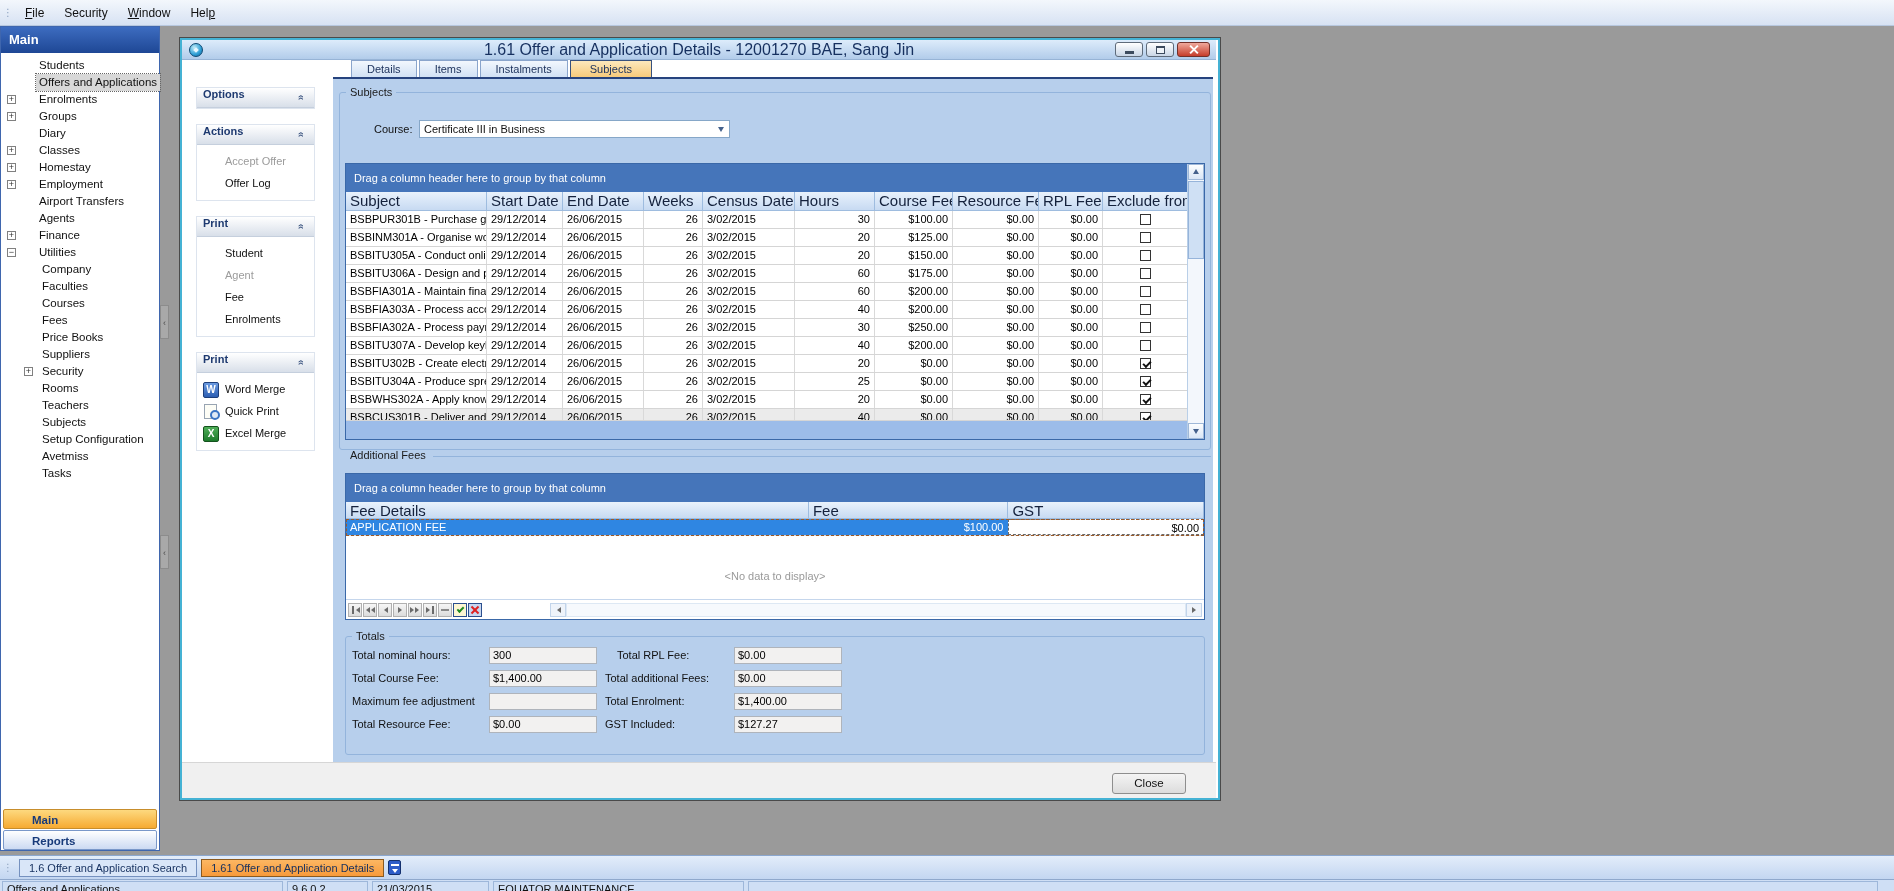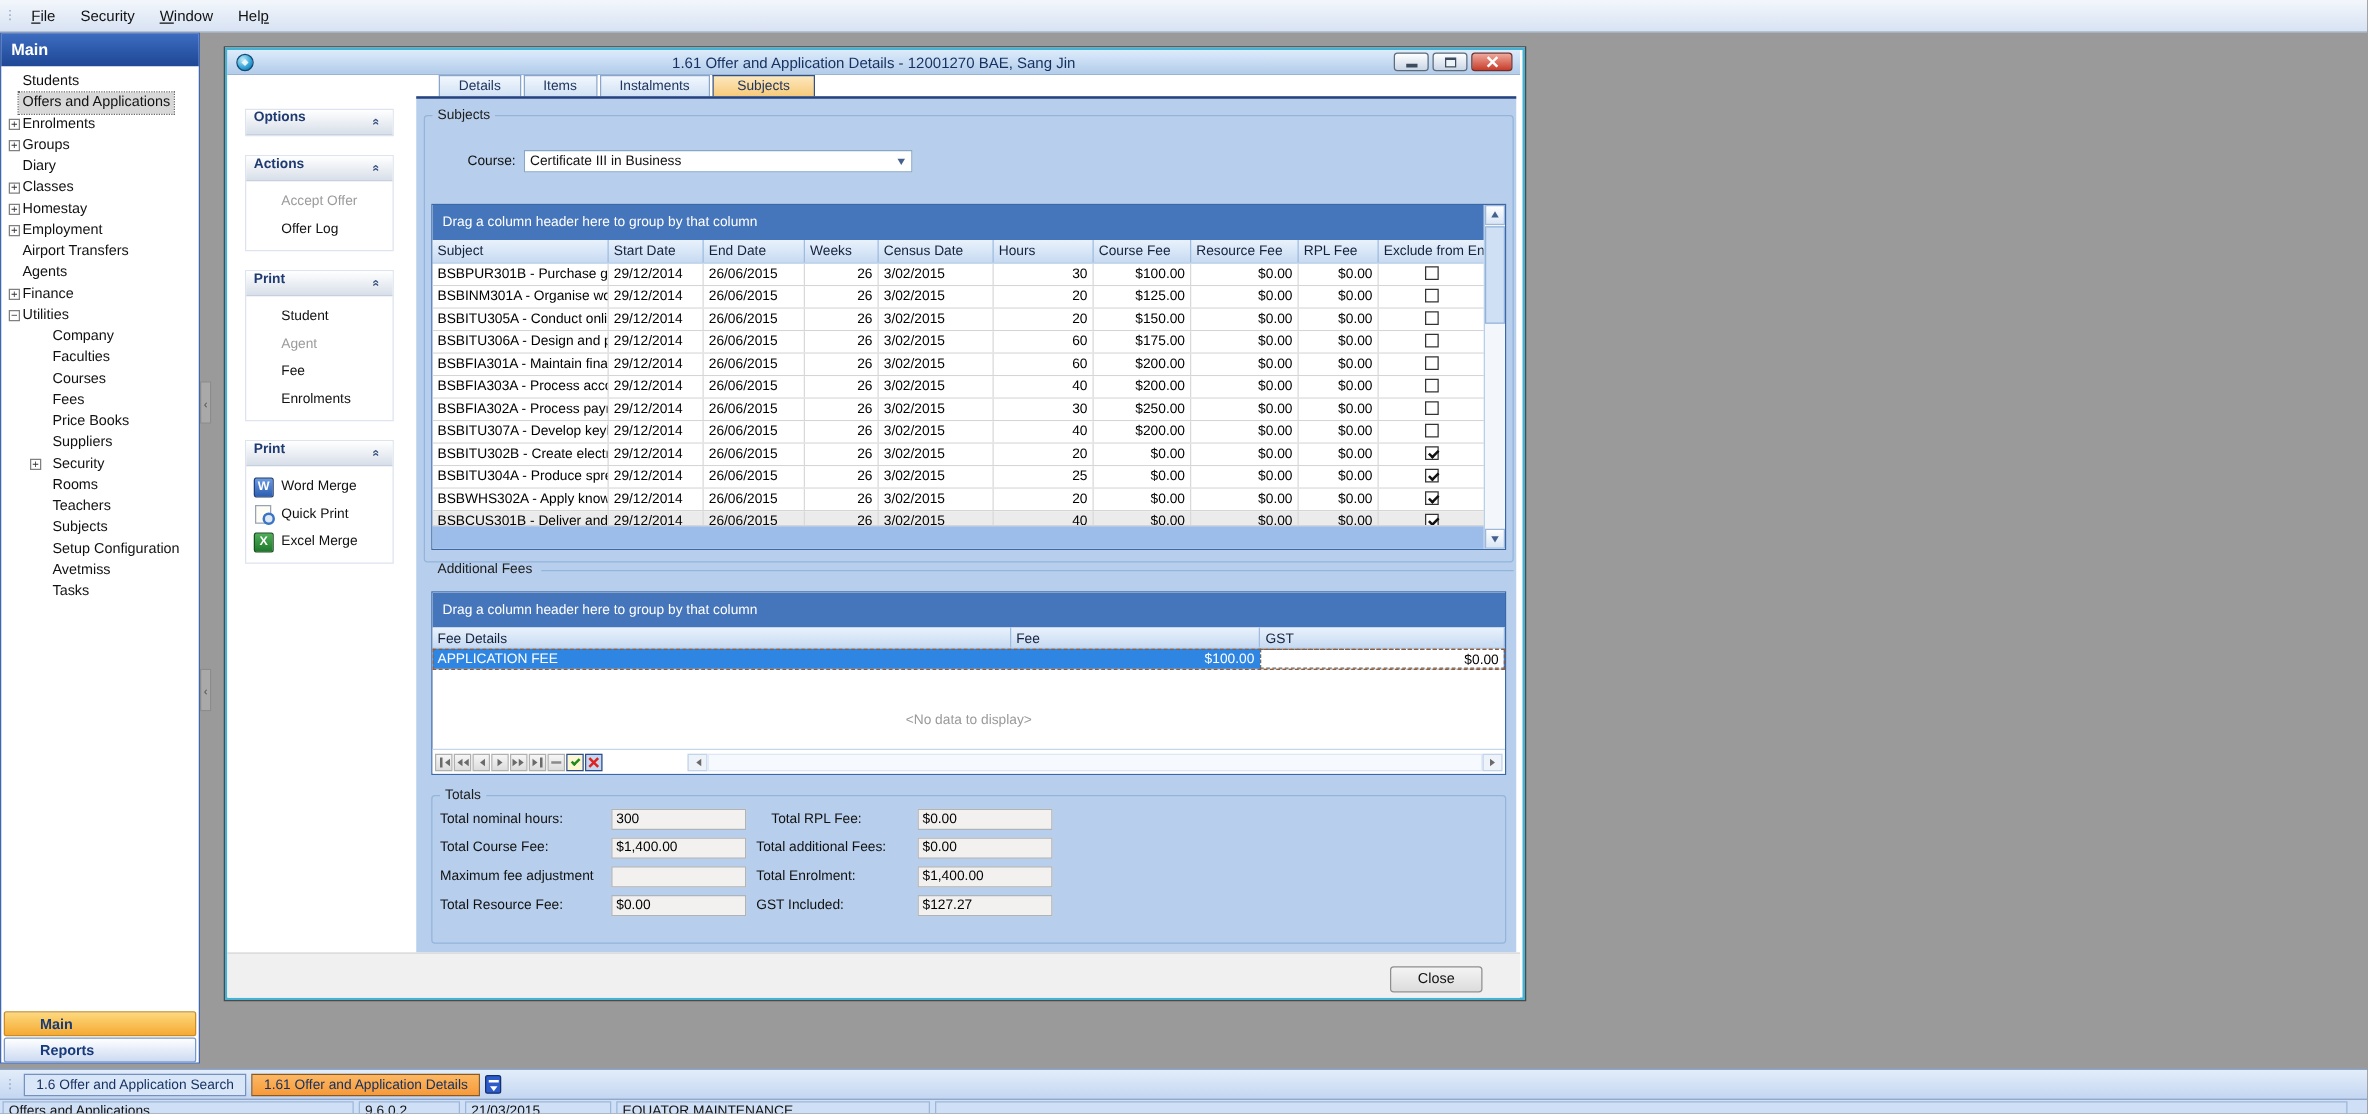--- a/index.html
+++ b/index.html
@@ -12,38 +12,38 @@
   .menu-item{display:inline-block;padding:0 10px;height:26px;line-height:26px;font-size:12px;color:#111;}
   .menu-item u{text-decoration:underline;}
 
   
   #sidebar{position:absolute;left:0;top:26px;width:160px;height:829px;background:#9a9a9a;}
   #sidebar-panel{position:absolute;left:0;top:0;width:160px;height:825px;background:#fff;border:1px solid #3f66ae;}
   .sb-header{height:26px;background:linear-gradient(#3d6cc0,#1e4795);color:#fff;font-weight:bold;font-size:13px;line-height:26px;padding-left:8px;}
   #tree{position:absolute;left:0;top:30px;width:158px;}
   .tree-item{position:relative;height:17px;line-height:17px;font-size:11.5px;color:#111;white-space:nowrap;cursor:default;}
   .tree-item .lbl{display:inline-block;padding:0 3px;}
-  .tree-item.l0 .lbl{margin-left:14px;}
+  .tree-item.l0 .lbl{margin-left:35px;}
   .tree-item.l1 .lbl{margin-left:38px;}
   .tree-item.sel .lbl{background:#d8d8d8;outline:1px dotted #666;}
   .expander{position:absolute;top:4px;width:9px;height:9px;background:#fff;border:1px solid #808080;font-size:9px;line-height:7px;text-align:center;color:#333;}
   .l0 .expander{left:6px;} .l1 .expander{left:23px;}
   .sb-btn{position:absolute;left:2px;width:154px;height:20px;line-height:20px;text-align:left;padding-left:28px;font-weight:bold;font-size:11.5px;color:#173a7a;border:1px solid #7a98c9;border-radius:2px;}
   .sb-btn.active{background:linear-gradient(#fdd97f,#f6aa32);border-color:#c78d2c;}
   .sb-btn.normal{background:linear-gradient(#ffffff,#ccdaf2);}
 
   
   .split-arrow{position:absolute;width:9px;height:34px;background:#a9a9a9;color:#4d4d4d;font-size:9px;line-height:34px;text-align:center;border:1px solid #8c8c8c;}
 
   
   #dialog{position:absolute;left:180px;top:38px;width:1040px;height:762px;background:#fff;border:2px solid #45b2d4;box-shadow:0 0 0 1px #4a4a4a;}
   .titlebar{position:absolute;left:0;top:0;width:1034px;height:20px;background:linear-gradient(#ddecfb,#b2ccea);border-bottom:1px solid #97b4d6;}
   .dlg-icon{position:absolute;left:7px;top:3px;width:14px;height:14px;border-radius:50%;background:radial-gradient(circle at 35% 30%,#bfeaf7,#2e9fd6 60%,#145f94);border:1px solid #0e4a74;}
   .dlg-icon::after{content:"";position:absolute;left:4px;top:4px;width:4px;height:4px;background:#e8f7ff;transform:rotate(45deg);}
-  .dlg-title{position:absolute;left:0;top:0;width:100%;height:20px;line-height:20px;text-align:center;font-size:12px;color:#16305f;}
+  .dlg-title{position:absolute;left:0;top:0;width:100%;height:20px;line-height:20px;text-align:center;font-size:16px;color:#16305f;}
   .winbtns{position:absolute;right:6px;top:2px;display:flex;gap:3px;}
   .wbtn{width:28px;height:15px;border:1px solid #5e6b7a;border-radius:3px;background:linear-gradient(#ffffff,#c9d6e6);display:flex;align-items:center;justify-content:center;}
   .wbtn.close{width:33px;background:linear-gradient(#f0a99c,#c63d2b);border-color:#72302a;}
   .g-min{width:9px;height:3px;background:#3c4b5e;margin-top:5px;}
   .g-max{width:9px;height:8px;border:1px solid #3c4b5e;border-top-width:2px;background:#eef3f8;}
   .g-x{position:relative;width:9px;height:9px;}
   .g-x::before,.g-x::after{content:"";position:absolute;left:4px;top:-1px;width:2px;height:11px;background:#fff;}
   .g-x::before{transform:rotate(45deg);} .g-x::after{transform:rotate(-45deg);}
 
   .dlg-body{position:absolute;left:0;top:20px;width:1034px;height:738px;background:#fff;}
@@ -85,21 +85,21 @@
   
   .course-label{position:absolute;left:41px;top:44px;font-size:11px;color:#111;}
   .combo{position:absolute;left:86px;top:41px;width:311px;height:18px;background:#fff;border:1px solid #86a7c8;display:flex;align-items:center;}
   .combo .val{flex:1;padding-left:4px;font-size:11px;color:#111;white-space:nowrap;overflow:hidden;}
   .combo-arrow{width:16px;display:flex;align-items:center;justify-content:center;}
 
   
   .grid{position:absolute;background:#fff;border:1px solid #3a68a8;overflow:hidden;}
   .groupby{background:#4575ba;color:#fff;font-size:11px;display:flex;align-items:center;padding-left:8px;}
   .ghead{display:flex;background:linear-gradient(#e9f2fc,#c7daf2);border-bottom:1px solid #9ebcdf;}
-  .ghead .hc{height:100%;line-height:18px;padding:0 4px;font-size:11px;color:#14213c;border-right:1px solid #9ebcdf;overflow:hidden;white-space:nowrap;position:relative;}
+  .ghead .hc{height:100%;line-height:18px;padding:0 4px;font-size:15px;color:#14213c;border-right:1px solid #9ebcdf;overflow:hidden;white-space:nowrap;position:relative;}
   .grow{display:flex;border-bottom:1px solid #d5d5d5;background:#fff;}
   .grow .gc{height:100%;line-height:17px;padding:0 4px;font-size:11px;color:#000;border-right:1px solid #d9d9d9;overflow:hidden;white-space:nowrap;}
   .grow.partial{background:#ebebeb;}
   .al-r{text-align:right;} .al-c{text-align:center;}
   .cbx{display:inline-block;width:11px;height:11px;background:#fff;border:1px solid #333;position:relative;vertical-align:middle;margin-top:-2px;}
   .cbx.checked::after{content:"";position:absolute;left:2px;top:2px;width:6px;height:3px;border-left:2px solid #111;border-bottom:2px solid #111;transform:rotate(-45deg);}
   .bluefill{background:#9cbce9;}
 
   
   .vsb{position:absolute;right:0;top:0;width:17px;background:#f3f7fc;border-left:1px solid #b9cfe8;}

